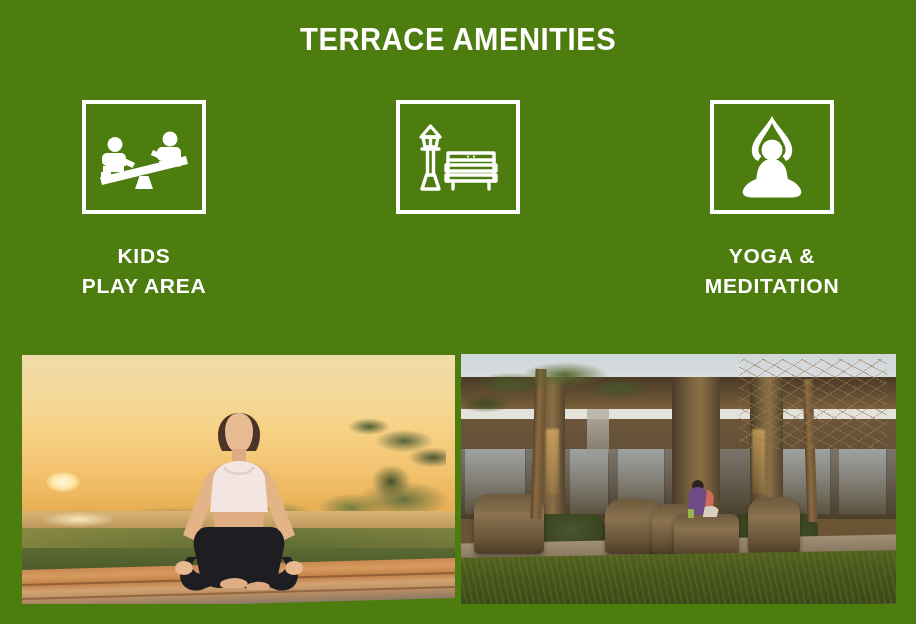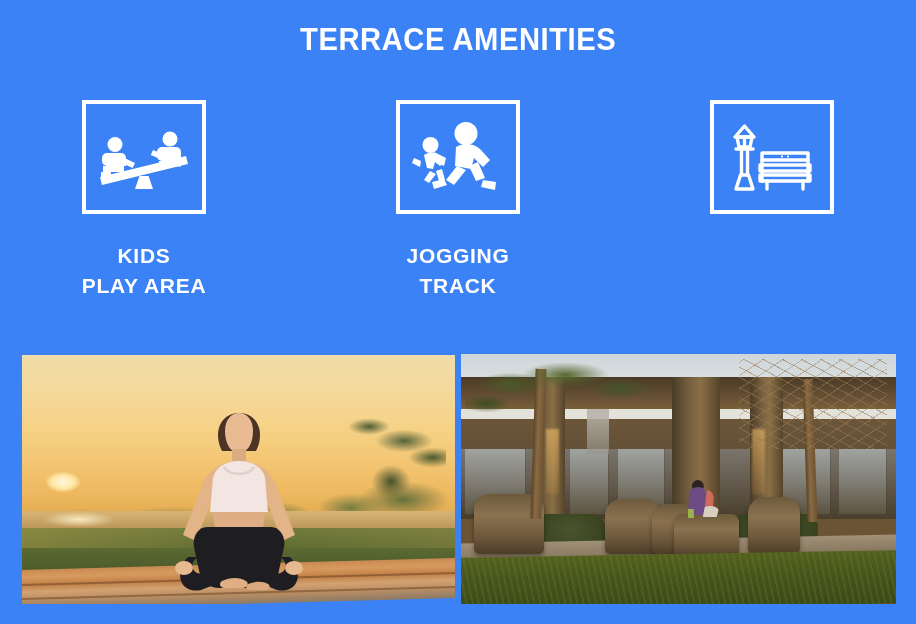--- a/index.html
+++ b/index.html
@@ -14,21 +14,21 @@
   body {
     background: #2e4073;
     font-family: "Liberation Sans", sans-serif;
     position: relative;
   }
 
   .poster {
     position: relative;
     width: 916px;
     height: 624px;
-    background: #3b82f6;
+    background: #4d7c0f;
   }
 
   
   .title-bar {
     position: absolute;
     top: 0; left: 0;
     width: 916px;
     height: 78px;
     display: flex;
     align-items: center;
@@ -299,44 +299,20 @@
             <path d="M2 55 L88 34 L90 42 L4 63 Z"></path>
 
             <path d="M41.5 54 h9 l4.5 13 h-18 z"></path>
           </svg>
         </span>
       </div>
       <div class="amenity-label">KIDS
 PLAY AREA</div>
     </div>
 
-    <div class="amenity">
-      <div class="icon-box">
-        <span>
-          <svg width="92" height="80" viewBox="0 0 92 80" fill="#ffffff">
-
-            <circle cx="18.5" cy="28" r="8"></circle>
-            <path d="M12 38 c5 -3 12 -3 16 1 l5 5 -5 5 -5 -4 -2 7 -6 -1 z"></path>
-            <path d="M18 54 l-6 9 5 3 7 -9 z"></path>
-            <path d="M24 54 l3 10 6 -1 -3 -11 z"></path>
-            <path d="M9 44 l-7 -3 -2 5 8 4 z"></path>
-
-            <circle cx="54" cy="16.5" r="11.5"></circle>
-            <path d="M44 30 c8 -5 19 -4 25 3 l9 10 -7 7 -9 -9 -3 11 -16 -3 z"></path>
-            <path d="M45 49 l-11 14 8 5 12 -15 z"></path>
-            <path d="M57 49 l7 15 9 -3 -7 -16 z"></path>
-            <path d="M34 41 l-12 -6 -3 8 13 6 z"></path>
-            <path d="M32 62 l-12 3 2 7 13 -4 z"></path>
-            <path d="M71 63 l13 2 -1 8 -14 -3 z"></path>
-          </svg>
-        </span>
-      </div>
-      <div class="amenity-label">JOGGING
-TRACK</div>
-    </div>
 
     <div class="amenity">
       <div class="icon-box">
         <span>
           <svg width="92" height="80" viewBox="0 0 92 80" fill="none" stroke="#ffffff" stroke-width="3.4" stroke-linejoin="round" stroke-linecap="round">
 
             <path d="M9 20 L18.5 9 L28 20 Z"></path>
             <path d="M11 20 h15 l-2 10 h-11 z"></path>
             <path d="M18.5 20 v10"></path>
             <path d="M10 32 h17"></path>
@@ -356,20 +332,58 @@
             <path d="M41 64 v8"></path>
             <path d="M77 64 v8"></path>
 
             <circle cx="56" cy="39.5" r="1.1" fill="#ffffff" stroke="none"></circle>
             <circle cx="62" cy="39.5" r="1.1" fill="#ffffff" stroke="none"></circle>
           </svg>
         </span>
       </div>
     </div>
 
+    <div class="amenity">
+      <div class="icon-box">
+        <span>
+          <svg width="78" height="86" viewBox="0 0 78 86" fill="#ffffff">
+
+            <path d="M39 2
+                     C 34 12, 24 20, 20 30
+                     C 17 38, 20 45, 25 47
+                     L 28.5 42
+                     C 25.5 40, 24.5 35.5, 26.5 31
+                     C 30 23, 36.5 15.5, 39 9
+                     C 41.5 15.5, 48 23, 51.5 31
+                     C 53.5 35.5, 52.5 40, 49.5 42
+                     L 53 47
+                     C 58 45, 61 38, 58 30
+                     C 54 20, 44 12, 39 2 Z"></path>
+
+            <circle cx="39" cy="36" r="10.5"></circle>
+
+            <path d="M39 45
+                     c -9 0, -14 7, -15 15
+                     l -2 14
+                     h 34
+                     l -2 -14
+                     c -1 -8, -6 -15, -15 -15 z"></path>
+
+            <path d="M39 62
+                     c -14 0, -25 6, -28.5 13
+                     c -2.5 5, 1 8.5, 8 8.5
+                     h 41
+                     c 7 0, 10.5 -3.5, 8 -8.5
+                     C 64 68, 53 62, 39 62 z"></path>
+          </svg>
+        </span>
+      </div>
+      <div class="amenity-label">YOGA &amp;
+MEDITATION</div>
+    </div>
 
   </div>
 
   <div class="photo-strip">
 
     <div class="photo photo-left">
       <div class="yoga-scene">
         <div class="ys-sky"></div>
         <div class="ys-sun"></div>
         <div class="ys-treeline"></div>

